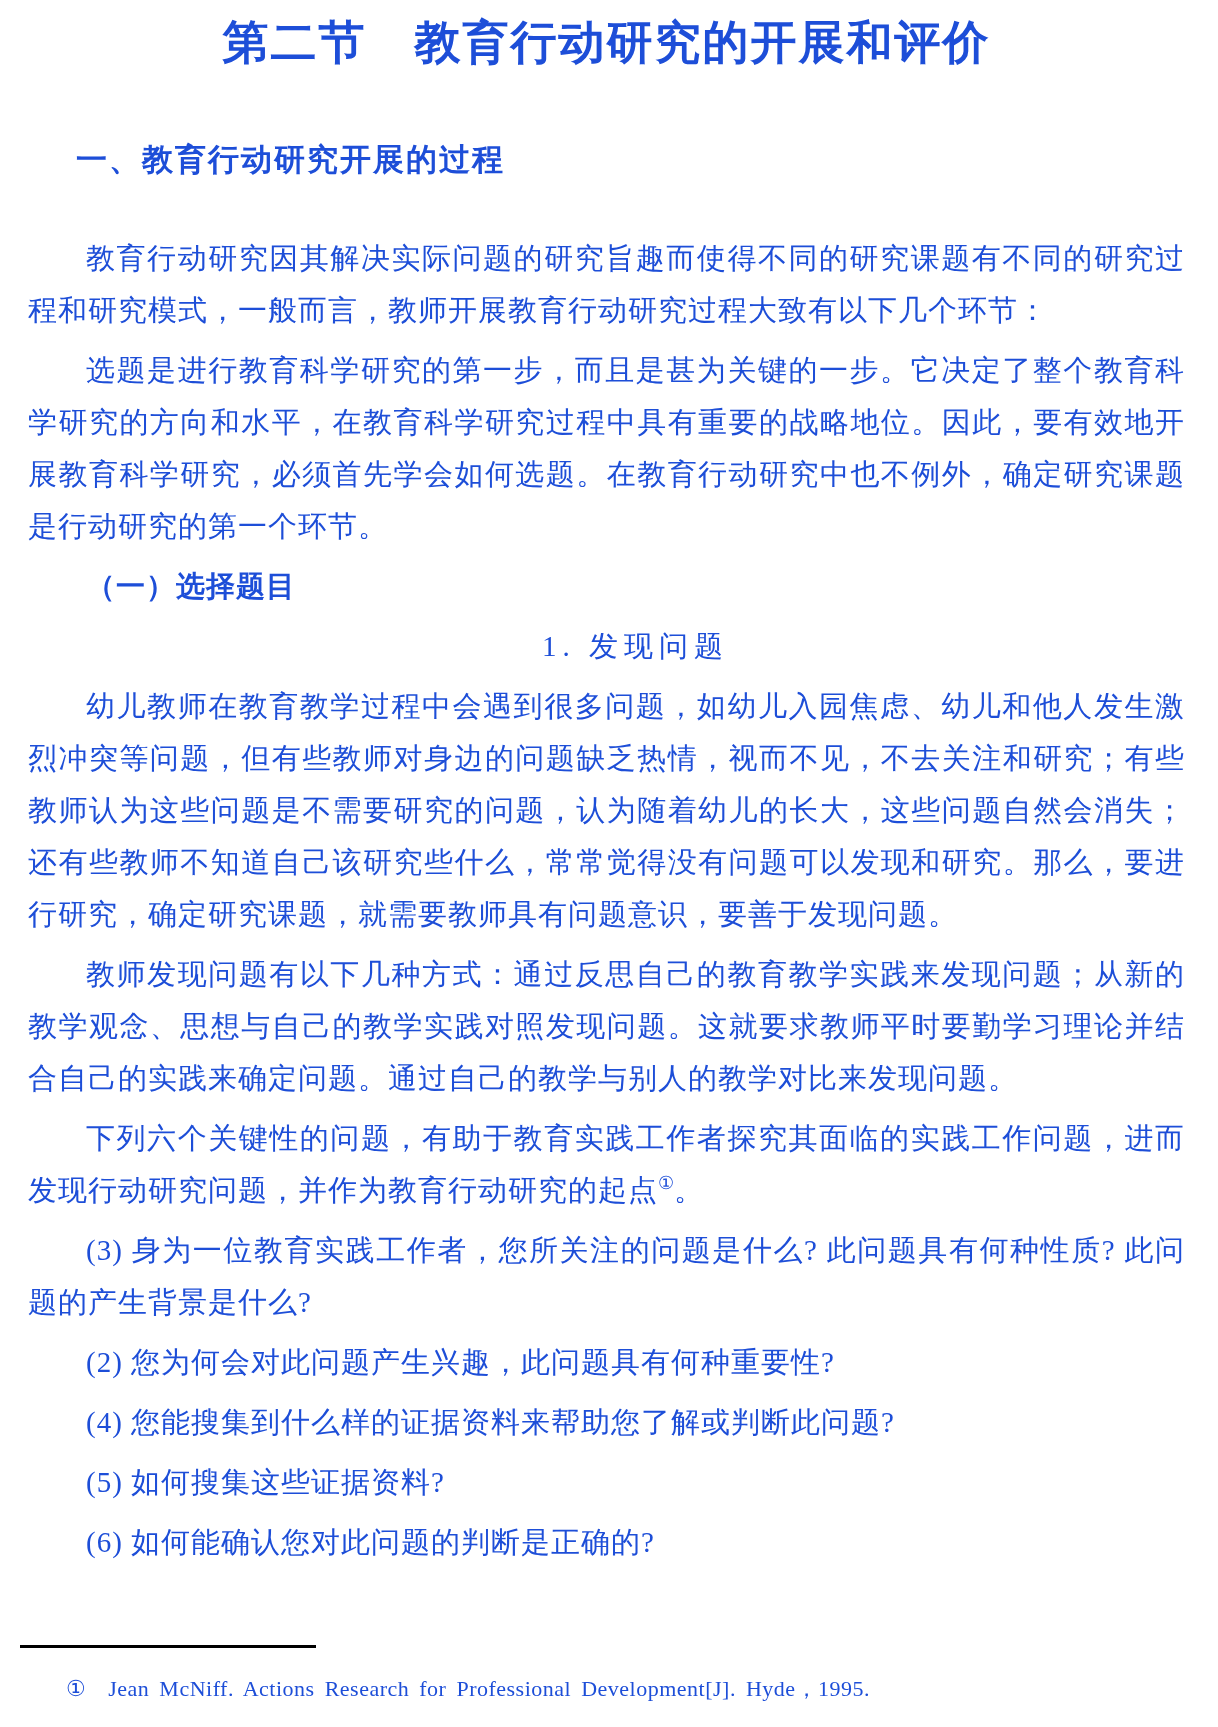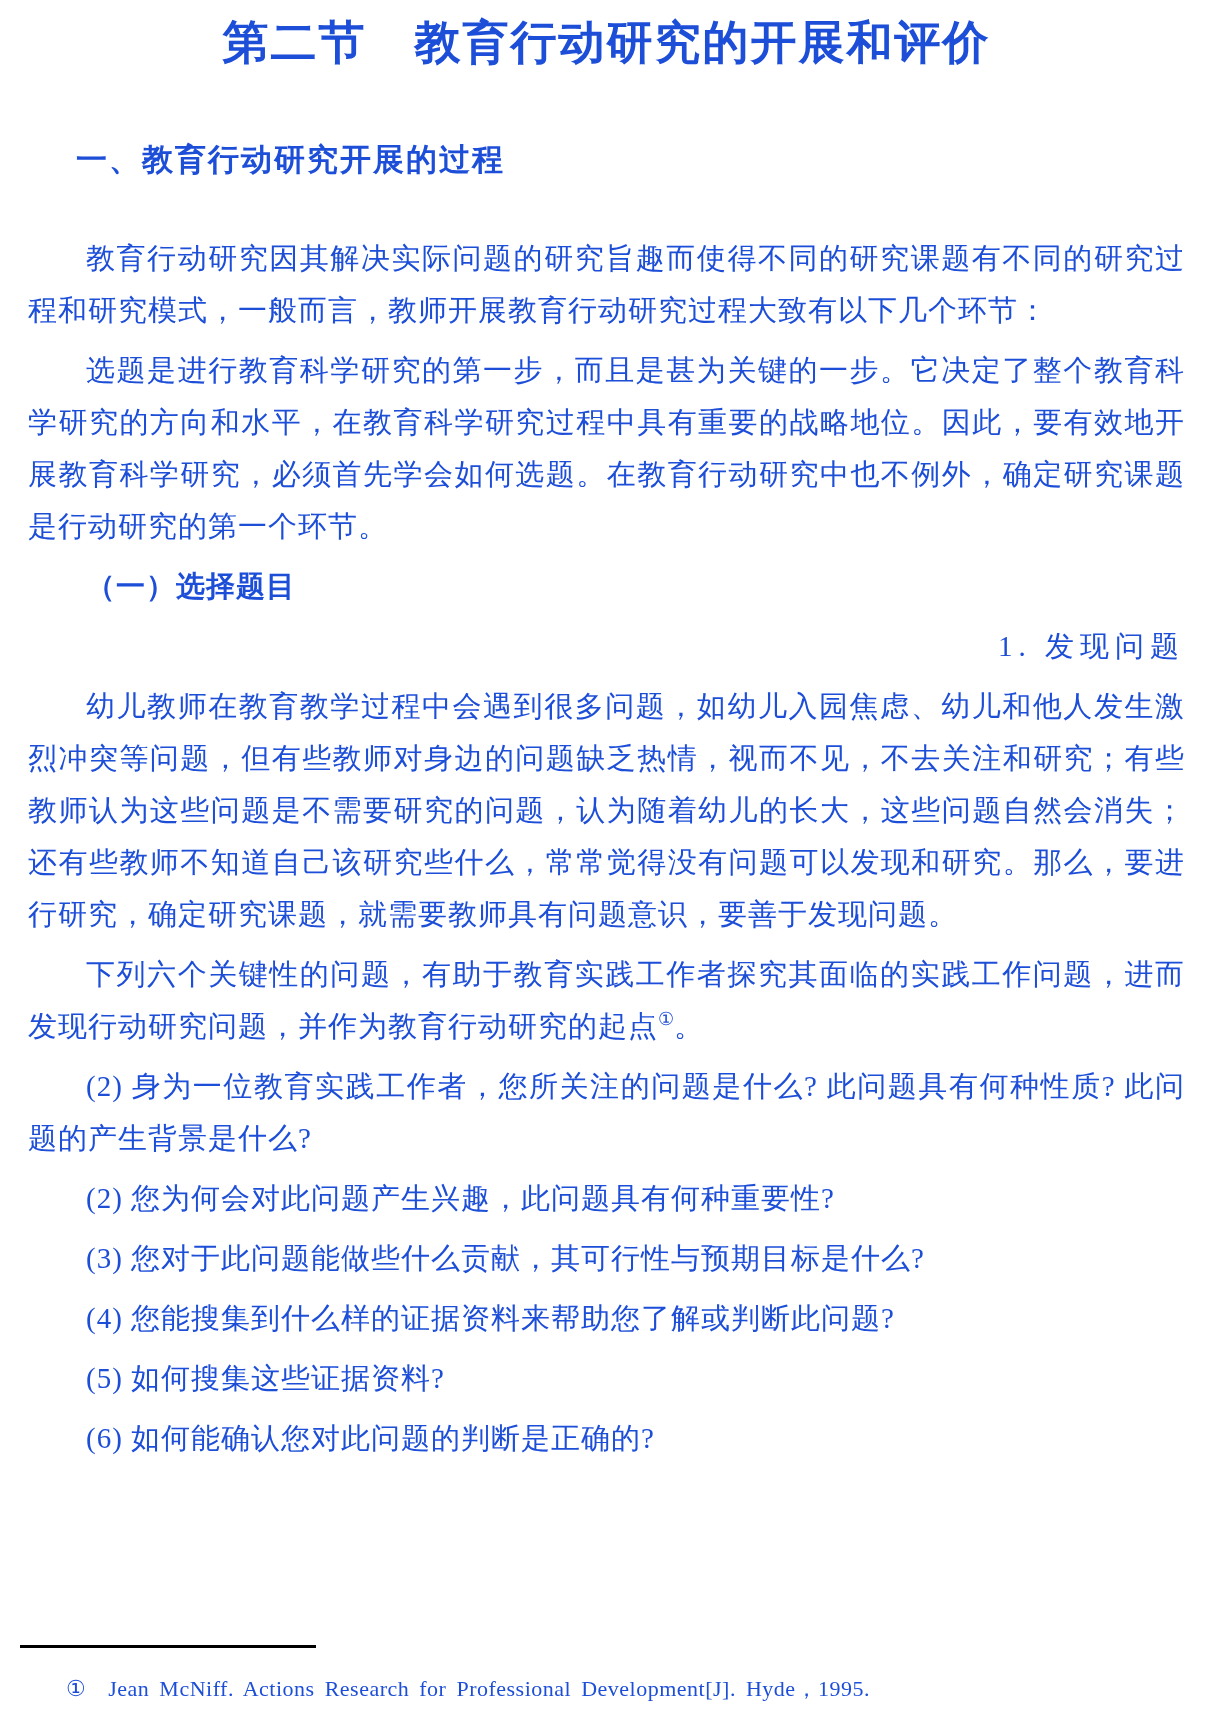--- a/index.html
+++ b/index.html
@@ -41,21 +41,21 @@
     text-align:justify;
     text-indent:58px;
   }
   .h3 {
     font-family:"Liberation Sans","DejaVu Sans",sans-serif;
     font-weight:bold;
     text-align:left;
   }
   .h4 {
     letter-spacing:6px;
-    text-align:right;
+    text-align:center;
   }
   .footref {
     font-size:0.62em;
     vertical-align:super;
     letter-spacing:0;
     line-height:0;
   }
   .footnote-rule {
     position:absolute;
     left:20px; top:1645px;
@@ -87,26 +87,26 @@
       <p class="para">教育行动研究因其解决实际问题的研究旨趣而使得不同的研究课题有不同的研究过程和研究模式，一般而言，教师开展教育行动研究过程大致有以下几个环节：</p>
 
       <p class="para">选题是进行教育科学研究的第一步，而且是甚为关键的一步。它决定了整个教育科学研究的方向和水平，在教育科学研究过程中具有重要的战略地位。因此，要有效地开展教育科学研究，必须首先学会如何选题。在教育行动研究中也不例外，确定研究课题是行动研究的第一个环节。</p>
 
       <p class="para h3">（一）选择题目</p>
 
       <p class="para h4">1. 发现问题</p>
 
       <p class="para">幼儿教师在教育教学过程中会遇到很多问题，如幼儿入园焦虑、幼儿和他人发生激烈冲突等问题，但有些教师对身边的问题缺乏热情，视而不见，不去关注和研究；有些教师认为这些问题是不需要研究的问题，认为随着幼儿的长大，这些问题自然会消失；还有些教师不知道自己该研究些什么，常常觉得没有问题可以发现和研究。那么，要进行研究，确定研究课题，就需要教师具有问题意识，要善于发现问题。</p>
 
+      <p class="para">教师发现问题有以下几种方式：通过反思自己的教育教学实践来发现问题；从新的教学观念、思想与自己的教学实践对照发现问题。这就要求教师平时要勤学习理论并结合自己的实践来确定问题。通过自己的教学与别人的教学对比来发现问题。</p>
 
       <p class="para"><span>下列六个关键性的问题，有助于教育实践工作者探究其面临的实践工作问题，进而发现行动研究问题，并作为教育行动研究的起点</span><span class="footref">①</span><span>。</span></p>
 
-      <p class="para">(2) 身为一位教育实践工作者，您所关注的问题是什么? 此问题具有何种性质? 此问题的产生背景是什么?</p>
+      <p class="para">(3) 身为一位教育实践工作者，您所关注的问题是什么? 此问题具有何种性质? 此问题的产生背景是什么?</p>
       <p class="para">(2) 您为何会对此问题产生兴趣，此问题具有何种重要性?</p>
-      <p class="para">(3) 您对于此问题能做些什么贡献，其可行性与预期目标是什么?</p>
       <p class="para">(4) 您能搜集到什么样的证据资料来帮助您了解或判断此问题?</p>
       <p class="para">(5) 如何搜集这些证据资料?</p>
       <p class="para">(6) 如何能确认您对此问题的判断是正确的?</p>
     </div>
   </div>
 
   <div class="footnote-rule"></div>
 
   <div class="footnote">
     <span class="footnote-marker">①</span><span>Jean McNiff. Actions Research for Professional Development[J]. Hyde，1995.</span>

